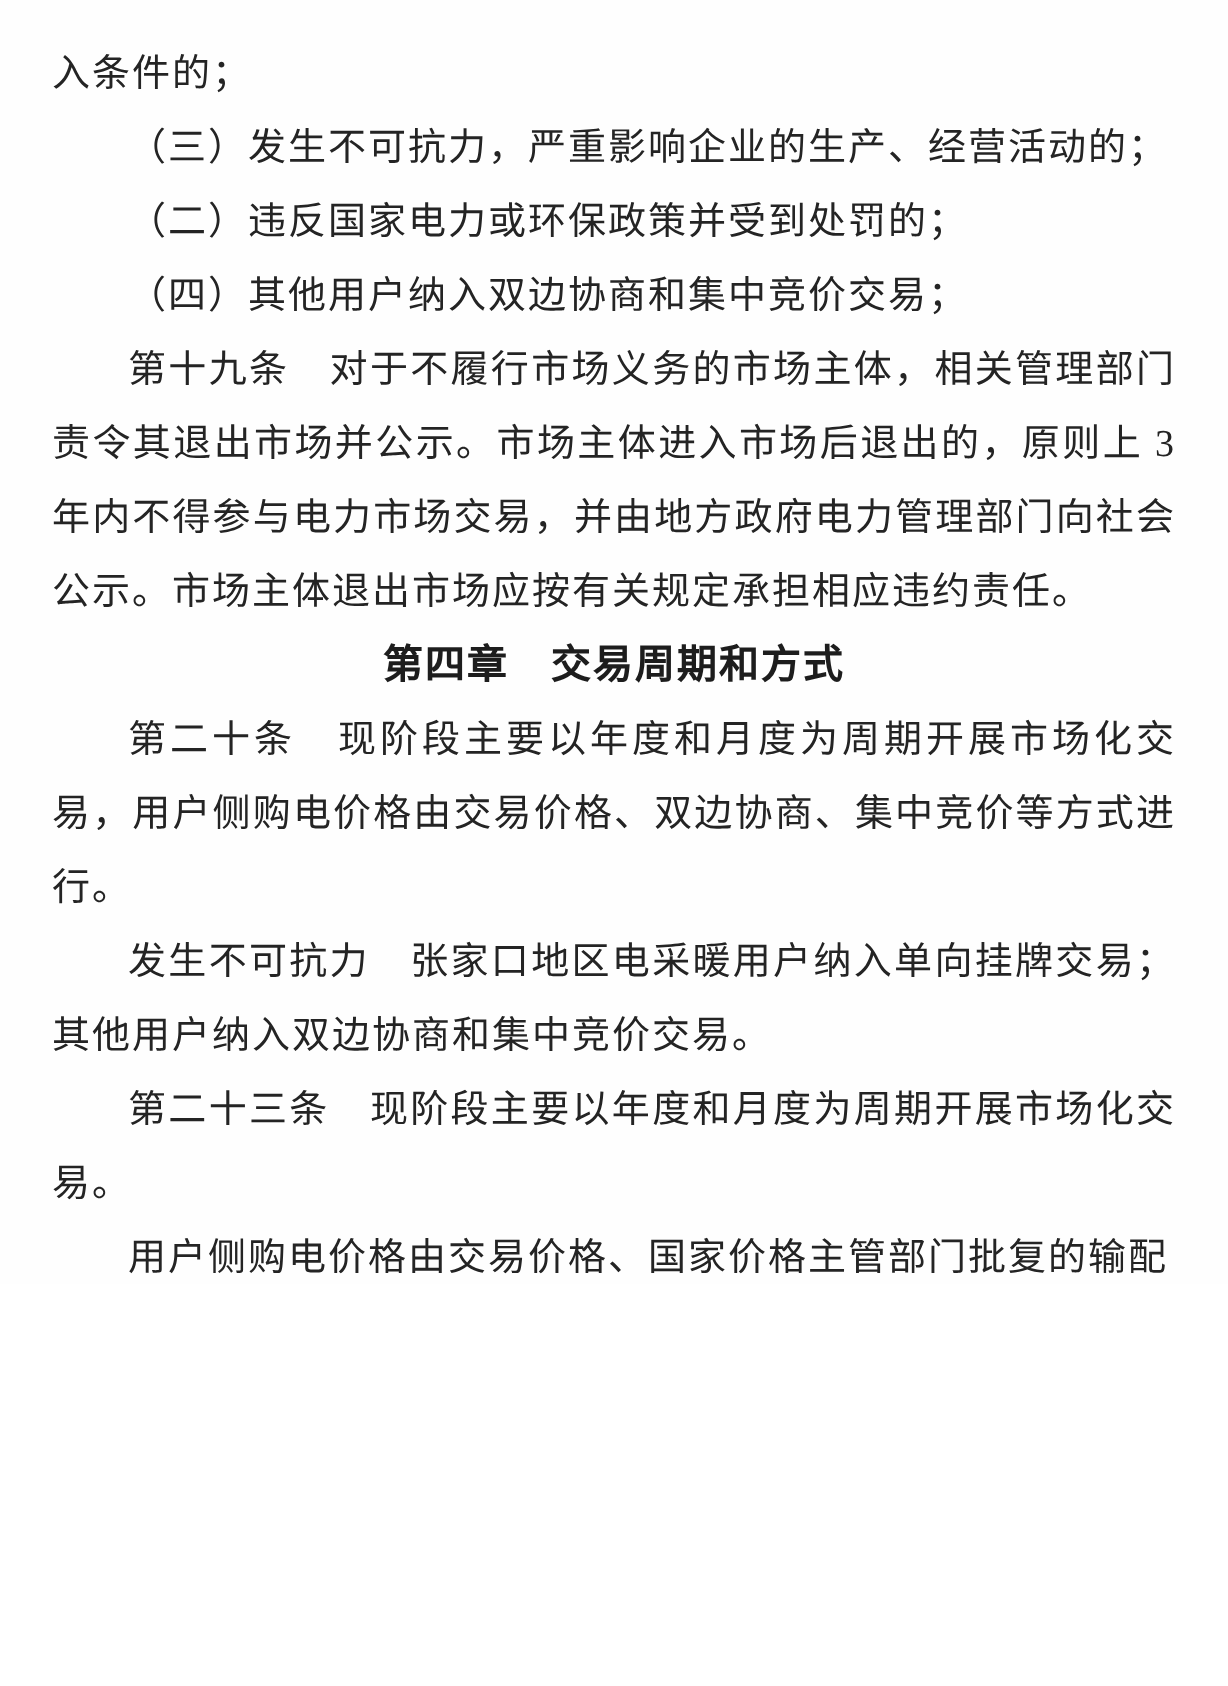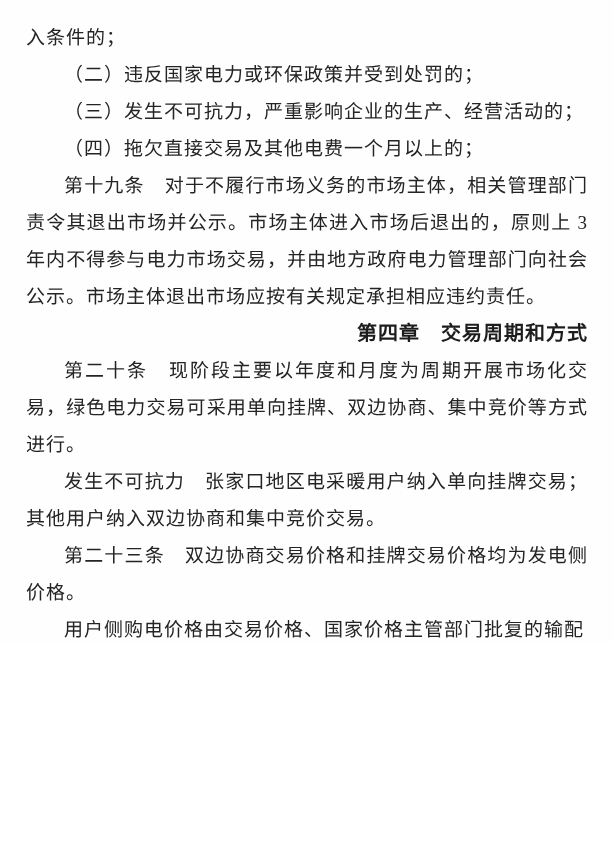--- a/index.html
+++ b/index.html
@@ -32,21 +32,21 @@
     text-indent: 2em;
   }
   .para.article {
     margin-top: 0;
   }
   .chapter-heading {
     font-family: "Liberation Sans", "DejaVu Sans", sans-serif;
     font-weight: bold;
     font-size: 20px;
     line-height: 37px;
-    text-align: right;
+    text-align: center;
     letter-spacing: 1px;
     color: #1d1d1d;
   }
   .page-number {
     position: absolute;
     left: 36px;
     top: 810px;
     font-size: 17px;
     line-height: 28px;
     letter-spacing: 2px;
@@ -54,30 +54,30 @@
   }
 </style>
 </head>
 <body>
 
 <div class="page">
   <div class="text-block">
 
     <p class="para">入条件的；</p>
 
+    <p class="para indent">（三）发生不可抗力，严重影响企业的生产、经营活动的；</p>
     <p class="para indent">（二）违反国家电力或环保政策并受到处罚的；</p>
-    <p class="para indent">（三）发生不可抗力，严重影响企业的生产、经营活动的；</p>
-    <p class="para indent">（四）拖欠直接交易及其他电费一个月以上的；</p>
+    <p class="para indent">（四）其他用户纳入双边协商和集中竞价交易；</p>
 
     <p class="para indent article">第十九条　对于不履行市场义务的市场主体，相关管理部门责令其退出市场并公示。市场主体进入市场后退出的，原则上 3 年内不得参与电力市场交易，并由地方政府电力管理部门向社会公示。市场主体退出市场应按有关规定承担相应违约责任。</p>
 
     <h2 class="chapter-heading">第四章　交易周期和方式</h2>
 
-    <p class="para indent article">第二十条　现阶段主要以年度和月度为周期开展市场化交易，绿色电力交易可采用单向挂牌、双边协商、集中竞价等方式进行。</p>
+    <p class="para indent article">第二十条　现阶段主要以年度和月度为周期开展市场化交易，用户侧购电价格由交易价格、双边协商、集中竞价等方式进行。</p>
     <p class="para indent article">发生不可抗力　张家口地区电采暖用户纳入单向挂牌交易；其他用户纳入双边协商和集中竞价交易。</p>
-    <p class="para indent article">第二十三条　双边协商交易价格和挂牌交易价格均为发电侧价格。</p>
+    <p class="para indent article">第二十三条　现阶段主要以年度和月度为周期开展市场化交易。</p>
 
     <p class="para indent article">用户侧购电价格由交易价格、国家价格主管部门批复的输配</p>
 
   </div>
 
   <div class="page-number">— 8 —</div>
 </div>
 
 </body></html>

